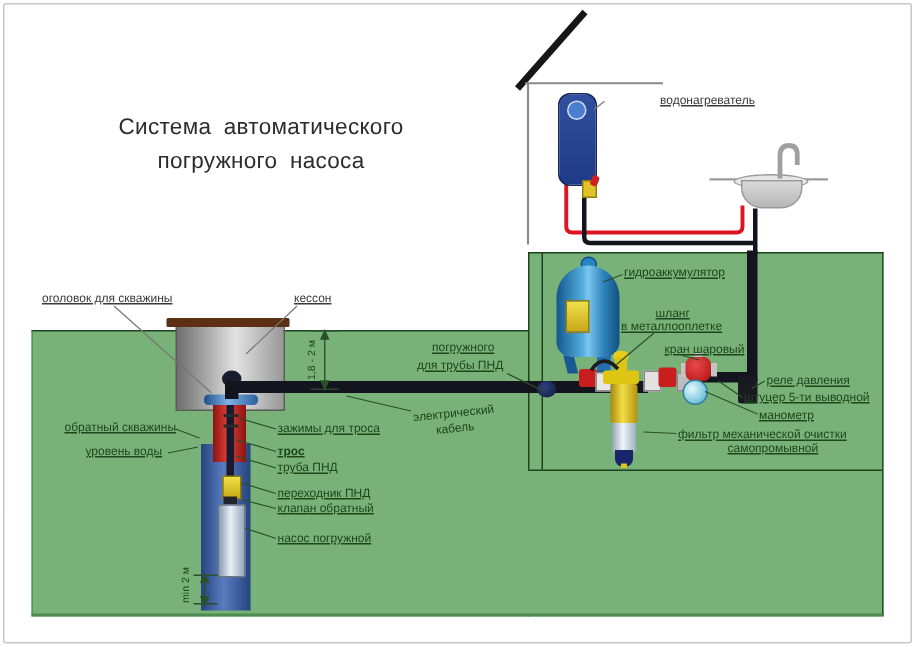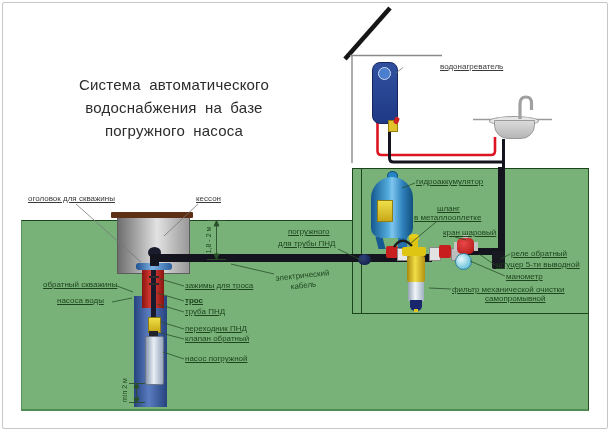--- a/index.html
+++ b/index.html
@@ -19,21 +19,20 @@
 </style>
 </head>
 <body>
 
 <div id="stage">
 
   <div class="frame"></div>
 
   <div class="title">
     <div>Система  автоматического</div>
-    <div>водоснабжения  на  базе</div>
     <div>погружного  насоса</div>
   </div>
 
   <div class="abs" style="left:21px;top:220px;width:331px;height:188px;background:#79b279;
               border-top:1.5px solid #1d431d;border-bottom:2px solid #4e8c52;border-left:1px solid #5a935a;"></div>
   <div class="abs" style="left:352px;top:168px;width:236px;height:240px;background:#79b279;
               border-top:1.5px solid #1d431d;border-right:1.5px solid #245124;border-bottom:2px solid #4e8c52;"></div>
   <div class="abs" style="left:351.5px;top:168px;width:0;height:145px;border-left:1.2px solid #1d431d;"></div>
   <div class="abs" style="left:361px;top:168px;width:0;height:145px;border-left:1px solid #1d431d;"></div>
   <div class="abs" style="left:352px;top:312.5px;width:236px;height:0;border-top:1.2px solid #1d431d;"></div>
@@ -114,34 +113,34 @@
               background:radial-gradient(circle at 35% 35%,#e8f8fc,#70c4dc 70%,#3e96b2);"></div>
 
   <div class="lblw" style="left:404px;top:62px;padding-left:36px;">водонагреватель</div>
   <div class="lblw" style="left:28px;top:194px;">оголовок для скважины</div>
   <div class="lblw" style="left:196px;top:194px;">кессон</div>
 
   <div class="lbl" style="left:416px;top:177px;">гидроаккумулятор</div>
   <div class="lbl" style="left:437px;top:204px;">шланг</div>
   <div class="lbl" style="left:414px;top:213px;">в металлооплетке</div>
   <div class="lbl" style="left:443px;top:228px;">кран шаровый</div>
-  <div class="lbl" style="left:511px;top:249px;">реле обратный</div>
+  <div class="lbl" style="left:511px;top:249px;">реле давления</div>
   <div class="lbl" style="left:496px;top:260px;">штуцер 5-ти выводной</div>
   <div class="lbl" style="left:506px;top:272px;">манометр</div>
   <div class="lbl" style="left:452px;top:285px;">фильтр механической очистки</div>
   <div class="lbl" style="left:485px;top:294px;">самопромывной</div>
 
   <div class="lbl" style="left:288px;top:227px;">погружного</div>
   <div class="lbl" style="left:278px;top:239px;">для трубы ПНД</div>
   <div class="abs" style="left:268px;top:271px;width:70px;text-align:center;transform:rotate(-6deg);">
     <div class="noul" style="font-size:8px;line-height:10px;color:#1e451e;">электрический</div>
     <div class="noul" style="font-size:8px;line-height:10px;color:#1e451e;">кабель</div>
   </div>
   <div class="lbl" style="left:43px;top:280px;">обратный скважины</div>
-  <div class="lbl" style="left:57px;top:296px;">насоса воды</div>
+  <div class="lbl" style="left:57px;top:296px;">уровень воды</div>
   <div class="lbl" style="left:185px;top:281px;">зажимы для троса</div>
   <div class="lbl" style="left:185px;top:296px;font-weight:bold;">трос</div>
   <div class="lbl" style="left:185px;top:307px;">труба ПНД</div>
   <div class="lbl" style="left:185px;top:324px;">переходник ПНД</div>
   <div class="lbl" style="left:185px;top:334px;">клапан обратный</div>
   <div class="lbl" style="left:185px;top:354px;">насос погружной</div>
 
   <div class="dim" style="left:190px;top:236px;width:38px;transform:rotate(-90deg);">1,8 - 2 м</div>
   <div class="dim" style="left:106px;top:386px;width:38px;transform:rotate(-90deg);">min 2 м</div>
 

